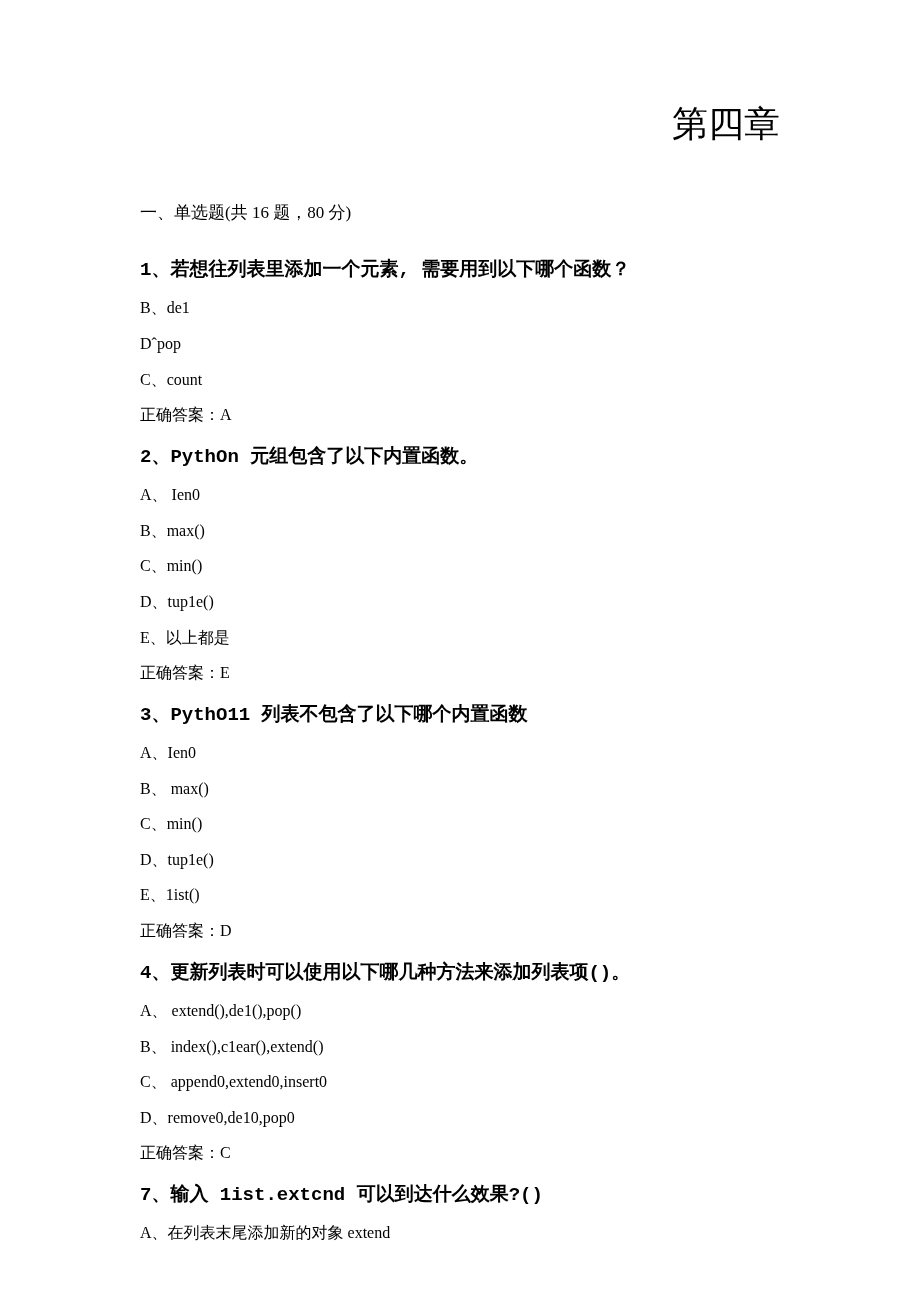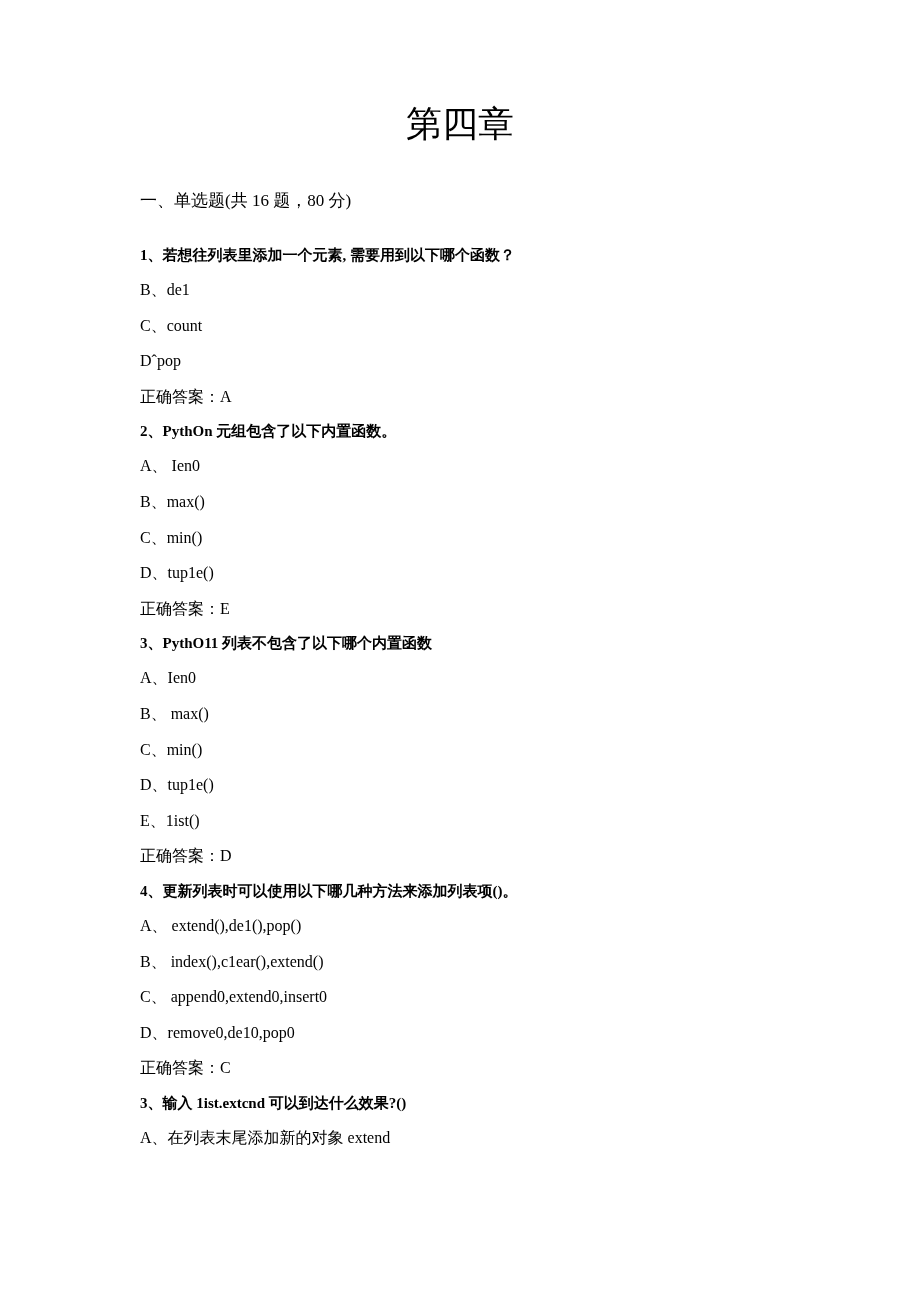--- a/index.html
+++ b/index.html
@@ -10,34 +10,34 @@
     color: #000000;
   }
   .page {
     width: 920px;
     min-height: 1301px;
     padding: 100px 140px 60px 140px;
     box-sizing: border-box;
     background: #ffffff;
   }
   .title {
-    text-align: center;
+    text-align: right;
     font-size: 36px;
     font-family: "SimSun", "宋体", serif;
-    margin-bottom: 40px;
+    margin-bottom: 52px;
   }
   .section-header {
     font-size: 17px;
     margin-bottom: 31px;
   }
   .question {
-    font-size: 15px;
+    font-size: 19px;
     font-weight: bold;
-    font-family: Liberation Serif, serif;
-    margin-top: 6px;
+    font-family: Liberation Mono, monospace;
+    margin-top: 14px;
     margin-bottom: 10px;
     line-height: 1.6;
   }
   .option, .answer {
     font-size: 16px;
     font-family: "SimSun", "宋体", serif;
     margin-bottom: 10px;
     line-height: 1.6;
   }
 </style>
@@ -45,42 +45,43 @@
 <body>
 
 <div class="page">
 
   <div class="title">第四章</div>
 
   <div class="section-header">一、单选题(共 16 题，80 分)</div>
 
   <div class="question">1、若想往列表里添加一个元素, 需要用到以下哪个函数？</div>
   <div class="option">B、de1</div>
+  <div class="option">Dˆpop</div>
   <div class="option">C、count</div>
-  <div class="option">Dˆpop</div>
   <div class="answer">正确答案：A</div>
 
   <div class="question">2、PythOn 元组包含了以下内置函数。</div>
   <div class="option">A、 Ien0</div>
   <div class="option">B、max()</div>
   <div class="option">C、min()</div>
   <div class="option">D、tup1e()</div>
+  <div class="option">E、以上都是</div>
   <div class="answer">正确答案：E</div>
 
   <div class="question">3、PythO11 列表不包含了以下哪个内置函数</div>
   <div class="option">A、Ien0</div>
   <div class="option">B、 max()</div>
   <div class="option">C、min()</div>
   <div class="option">D、tup1e()</div>
   <div class="option">E、1ist()</div>
   <div class="answer">正确答案：D</div>
 
   <div class="question">4、更新列表时可以使用以下哪几种方法来添加列表项()。</div>
   <div class="option">A、 extend(),de1(),pop()</div>
   <div class="option">B、 index(),c1ear(),extend()</div>
   <div class="option">C、 append0,extend0,insert0</div>
   <div class="option">D、remove0,de10,pop0</div>
   <div class="answer">正确答案：C</div>
 
-  <div class="question">3、输入 1ist.extcnd 可以到达什么效果?()</div>
+  <div class="question">7、输入 1ist.extcnd 可以到达什么效果?()</div>
   <div class="option">A、在列表末尾添加新的对象 extend</div>
 
 </div>
 
 </body></html>

